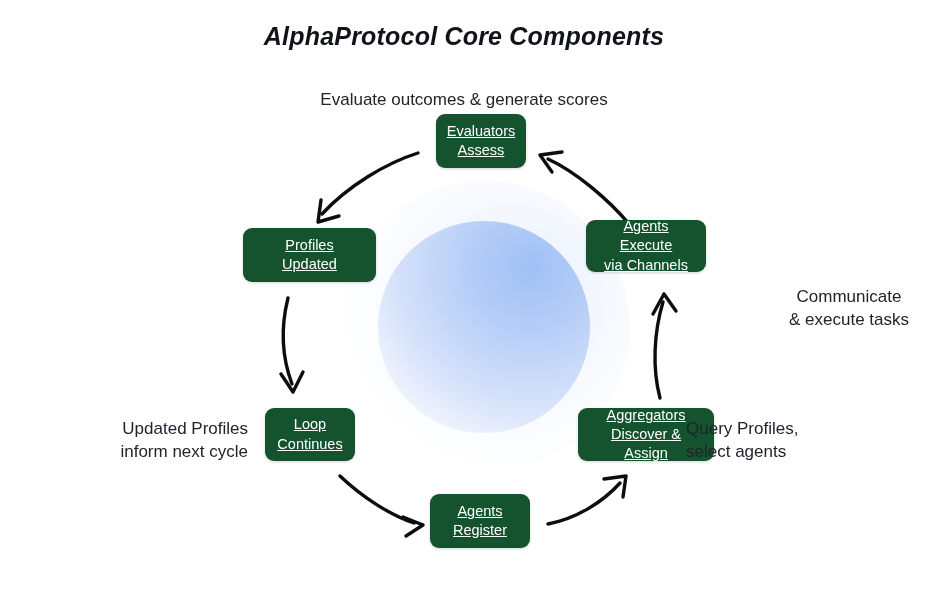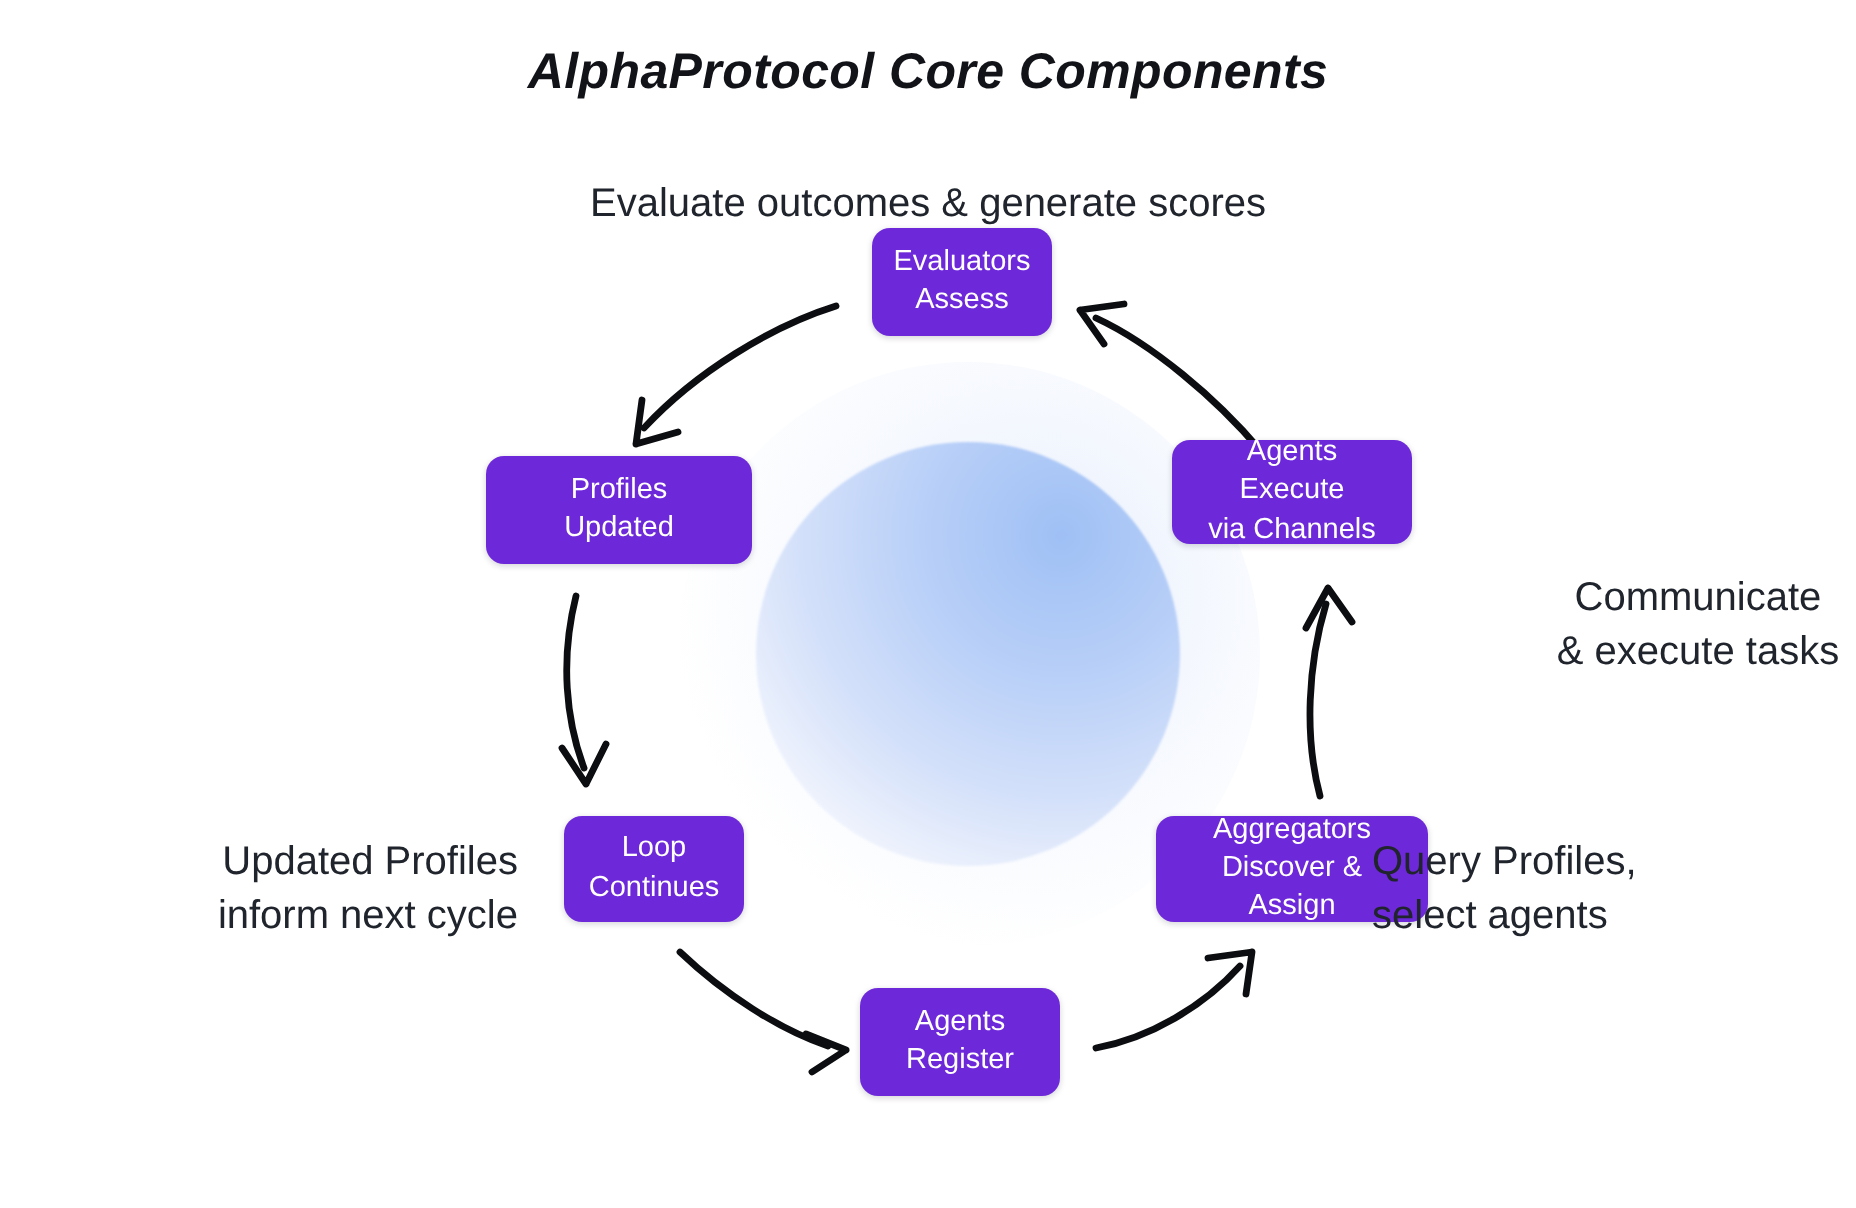--- a/index.html
+++ b/index.html
@@ -68,53 +68,54 @@
   #arrows {
     position: absolute;
     left: 0;
     top: 0;
     width: 928px;
     height: 604px;
   }
   
   .node {
     position: absolute;
-    background: #6d28d9;
+    background: #14532d;
     color: #ffffff;
     border-radius: 9px;
     display: flex;
     align-items: center;
     justify-content: center;
     text-align: center;
     font-size: 14.5px;
     line-height: 1.32;
     box-shadow: 0 1px 3px rgba(15,23,42,0.18);
     white-space: pre-line;
     padding: 0 10px;
     box-sizing: border-box;
+    text-decoration: underline;
   }
   #node-evaluators    { left: 436px; top: 114px; width: 90px;  height: 54px; }
   #node-profiles      { left: 243px; top: 228px; width: 133px; height: 54px; }
   #node-execute       { left: 586px; top: 220px; width: 120px; height: 52px; }
-  #node-loop          { left: 265px; top: 408px; width: 90px;  height: 53px; margin-left: 17px; }
+  #node-loop          { left: 265px; top: 408px; width: 90px;  height: 53px; }
   #node-aggregators   { left: 578px; top: 408px; width: 136px; height: 53px; }
   #node-register      { left: 430px; top: 494px; width: 100px; height: 54px; }
 
   
   .caption {
     position: absolute;
-    font-size: 20px;
+    font-size: 17px;
     color: #20242c;
     line-height: 1.35;
     white-space: pre-line;
   }
   #cap-top    { left: 264px; top: 89px;  width: 400px; text-align: center; }
   #cap-left-1 { left: 20px;  top: 236px; width: 222px; text-align: right; }
   #cap-right-1{ left: 744px; top: 242px; width: 210px; text-align: center; margin-top: 44px; }
-  #cap-left-2 { left: 23px;  top: 418px; width: 236px; text-align: right; }
+  #cap-left-2 { left: 12px;  top: 418px; width: 236px; text-align: right; }
   #cap-right-2{ left: 686px; top: 418px; width: 200px; text-align: left; }
 </style>
 </head>
 <body>
 
 <div id="stage">
 
   <div id="title">AlphaProtocol Core Components</div>
 
   <div id="center-glow"></div>

